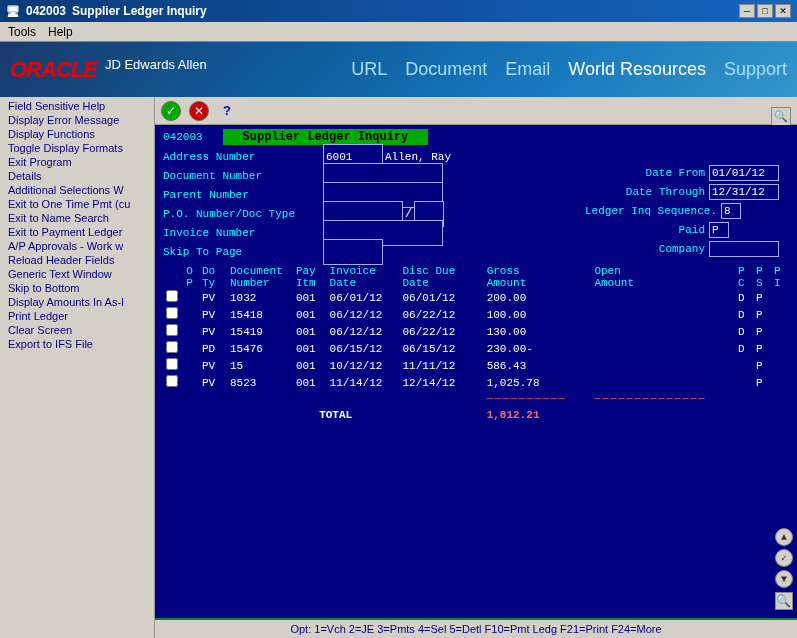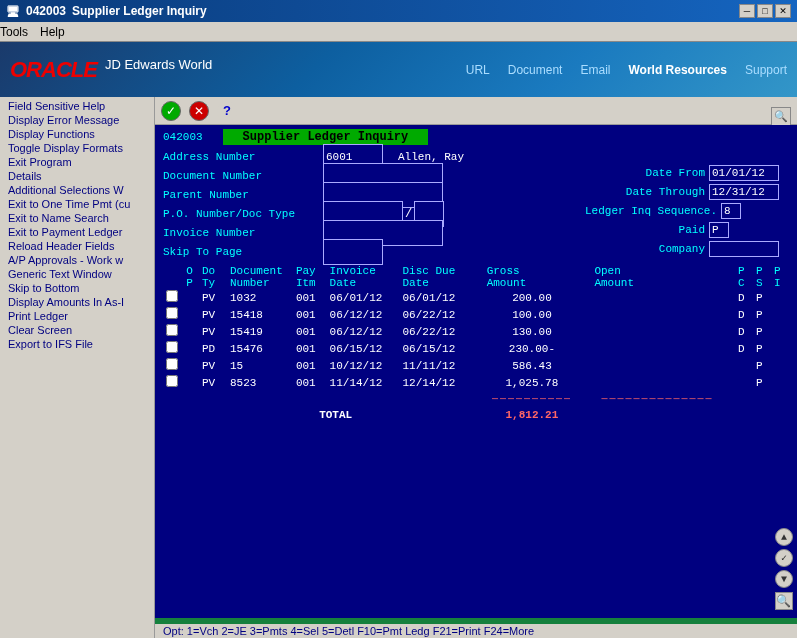--- a/index.html
+++ b/index.html
@@ -19,21 +19,21 @@
     #titlebar-controls { display: flex; gap: 2px; }
     .titlebar-btn {
       width: 16px; height: 14px; background: #d4d0c8; border: 1px solid #888;
       font-size: 9px; display: flex; align-items: center; justify-content: center;
       cursor: pointer; color: #000;
     }
 
     
     #menubar {
       background: #d4d0c8;
-      padding: 2px 0;
+      padding: 2px 8px;
       display: flex;
       gap: 12px;
       height: 20px;
       align-items: center;
       border-bottom: 1px solid #888;
     }
     .menu-item { font-size: 12px; cursor: pointer; }
 
     
     #oracle-header {
@@ -41,22 +41,22 @@
       height: 55px;
       display: flex;
       align-items: center;
       justify-content: space-between;
       padding: 0 10px;
     }
     #oracle-logo { display: flex; align-items: flex-start; gap: 2px; }
     #oracle-text { color: #e00; font-size: 22px; font-weight: bold; font-style: italic; letter-spacing: -1px; }
     #jde-text { color: white; font-size: 13px; margin-left: 6px; }
     #nav-links { display: flex; gap: 18px; align-items: center; }
-    .nav-link { color: #aaddff; font-size: 12px; cursor: pointer; }
-    .nav-link.active { color: white; font-weight: bold; }
+    .nav-link { color: #aaddff; font-size: 18px; cursor: pointer; }
+    .nav-link.active { color: white; font-weight: normal; }
 
     
     #main-container { display: flex; height: calc(638px - 22px - 20px - 55px); }
 
     
     #sidebar {
       width: 155px;
       background: #d4d0c8;
       border-right: 1px solid #999;
       padding: 2px 0;
@@ -129,21 +129,21 @@
       background: #000080;
       border: 1px solid #aaaaff;
       color: white;
       font-family: 'Courier New', monospace;
       font-size: 11px;
       padding: 12px 2px;
       height: 16px;
     }
     .field-value {
       color: white;
-      margin-left: 15px;
+      margin-left: 2px;
       font-size: 11px;
     }
 
     
     .right-fields {
       position: absolute;
       right: 10px;
       top: 16px;
     }
     .right-row {
@@ -213,37 +213,38 @@
     .col-doc { width: 55px; }
     .col-pay { width: 30px; }
     .col-inv { width: 65px; }
     .col-disc { width: 65px; }
     .col-gross { width: 80px; text-align: right; }
     .col-open { width: 90px; text-align: right; }
     .col-p1 { width: 16px; }
     .col-p2 { width: 16px; }
     .col-p3 { width: 16px; }
 
-    td.num { text-align: center; }
+    td.num { text-align: left; }
 
     .total-row td { color: #ff6666; }
     .total-label { color: white !important; text-align: center; }
 
     .dashed-line { color: #ff6666; letter-spacing: 2px; font-size: 10px; }
 
     
     #statusbar {
       background: #d4d0c8;
-      border-top: 6px solid #15803d;
+      border-top: 2px solid #15803d;
       padding: 2px 8px;
       font-size: 11px;
       color: #000080;
       height: 20px;
       display: flex;
       align-items: center;
+      justify-content: center;
     }
     .scroll-btn {
       width: 18px; height: 18px;
       background: #d4d0c8;
       border: 1px solid #888;
       border-radius: 50%;
       display: flex; align-items: center; justify-content: center;
       cursor: pointer;
       font-size: 10px;
       color: #333;
@@ -270,21 +271,21 @@
 </div>
 
 <div id="menubar">
   <span class="menu-item">Tools</span>
   <span class="menu-item">Help</span>
 </div>
 
 <div id="oracle-header">
   <div id="oracle-logo">
     <span id="oracle-text">ORACLE</span>
-    <span id="jde-text">JD Edwards World</span>
+    <span id="jde-text">JD Edwards Allen</span>
   </div>
   <div id="nav-links">
     <span class="nav-link">URL</span>
     <span class="nav-link">Document</span>
     <span class="nav-link">Email</span>
     <span class="nav-link active">World Resources</span>
     <span class="nav-link">Support</span>
   </div>
 </div>
 
@@ -294,22 +295,22 @@
     <div class="sidebar-item">Field Sensitive Help</div>
     <div class="sidebar-item">Display Error Message</div>
     <div class="sidebar-item">Display Functions</div>
     <div class="sidebar-item">Toggle Display Formats</div>
     <div class="sidebar-item">Exit Program</div>
     <div class="sidebar-item">Details</div>
     <div class="sidebar-item">Additional Selections W</div>
     <div class="sidebar-item">Exit to One Time Pmt (cu</div>
     <div class="sidebar-item">Exit to Name Search</div>
     <div class="sidebar-item">Exit to Payment Ledger</div>
+    <div class="sidebar-item">A/P Approvals - Work w</div>
     <div class="sidebar-item">Reload Header Fields</div>
-    <div class="sidebar-item">A/P Approvals - Work w</div>
     <div class="sidebar-item">Generic Text Window</div>
     <div class="sidebar-item">Skip to Bottom</div>
     <div class="sidebar-item">Display Amounts In As-I</div>
     <div class="sidebar-item">Print Ledger</div>
     <div class="sidebar-item">Clear Screen</div>
     <div class="sidebar-item">Export to IFS File</div>
   </div>
 
   <div id="main-panel">
 

